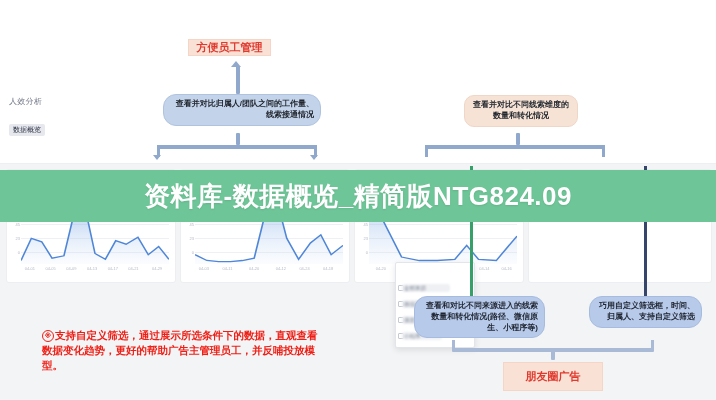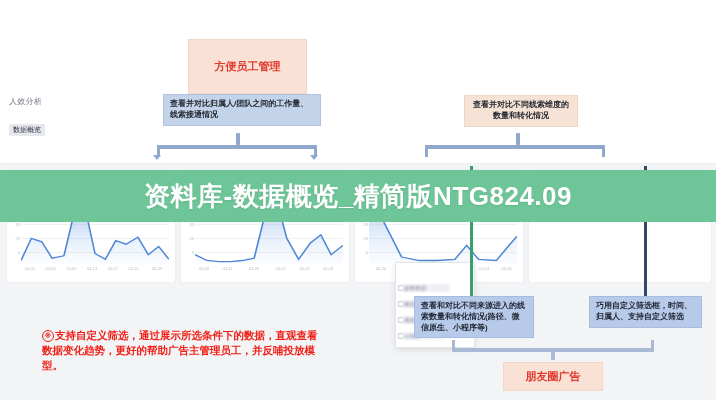--- a/index.html
+++ b/index.html
@@ -54,21 +54,21 @@
   .banner{position:absolute;left:0;top:170px;width:716px;height:52px;background:#6ec698;}
   .banner .btext{position:absolute;left:50%;top:50%;transform:translate(-50%,-50%);
     color:#ffffff;font-size:26px;font-weight:bold;white-space:nowrap;letter-spacing:.5px;
     text-shadow:0 1px 2px rgba(0,0,0,.10);}
   .callout{position:absolute;box-sizing:border-box;padding:4px 6px;
     font-size:8px;line-height:1.35;font-weight:bold;text-align:center;}
   .callout.blue{background:#c3d3ea;color:#22272f;border:1px solid #b0c3de;}
   .callout.blue2{background:#b8caea;color:#1e2430;border:1px solid #a6bbdf;}
   .callout.peach{background:#fae1d5;color:#e03a2f;border:1px solid #f5d5c6;}
   .callout.peachdark{background:#f7e3d6;color:#23282f;border:1px solid #efd6c6;}
-  .callout.left{text-align:left;}
+  .callout.left{text-align:right;border-radius:13px;}
   .barline{position:absolute;background:#8fa8cc;height:4px;border-radius:1px;}
   .vstem{position:absolute;background:#8fa8cc;width:4px;border-radius:1px;}
   .tick{position:absolute;width:3px;background:#8fa8cc;}
   .arrowup{position:absolute;width:0;height:0;border-left:5px solid transparent;border-right:5px solid transparent;border-bottom:6px solid #8fa8cc;}
   .arrowdown{position:absolute;width:0;height:0;border-left:4px solid transparent;border-right:4px solid transparent;border-top:5px solid #8fa8cc;}
   .greenstem{position:absolute;background:#37a06a;width:3px;}
   .navy{position:absolute;background:#36466b;width:3px;}
 
   .rednote{position:absolute;left:42px;top:328px;width:280px;color:#f01e14;font-weight:bold;
     font-size:10.5px;line-height:1.45;text-align:left;}
@@ -277,27 +277,27 @@
 
   <div class="barline" style="left:452px;top:348px;width:202px;background:#a9bad6;"></div>
   <div class="tick" style="left:452px;top:340px;height:9px;background:#a9bad6;"></div>
   <div class="tick" style="left:651px;top:340px;height:9px;background:#a9bad6;"></div>
   <div class="vstem" style="left:551px;top:348px;height:12px;background:#a9bad6;"></div>
 
   <div class="banner">
     <div class="btext">资料库-数据概览_精简版NTG824.09</div>
   </div>
 
-  <div class="callout peach" style="left:188px;top:39px;width:119px;font-size:11px;padding:19px 4px;">方便员工管理</div>
+  <div class="callout peach" style="left:188px;top:39px;width:83px;font-size:11px;padding:0 4px;">方便员工管理</div>
 
   <div class="callout blue left" style="left:163px;top:94px;width:158px;">查看并对比归属人/团队之间的工作量、线索接通情况</div>
 
-  <div class="callout peachdark" style="left:464px;top:95px;width:114px;">查看并对比不同线索维度的数量和转化情况</div>
-
-  <div class="callout blue2 left" style="left:414px;top:296px;width:120px;">查看和对比不同来源进入的线索数量和转化情况(路径、微信原生、小程序等)</div>
+  <div class="callout peachdark" style="left:464px;top:95px;width:114px;border-radius:10px;">查看并对比不同线索维度的数量和转化情况</div>
+
+  <div class="callout blue2 left" style="left:414px;top:296px;width:131px;">查看和对比不同来源进入的线索数量和转化情况(路径、微信原生、小程序等)</div>
 
   <div class="callout blue2 left" style="left:589px;top:296px;width:113px;">巧用自定义筛选框，时间、归属人、支持自定义筛选</div>
 
   <div class="callout peach" style="left:503px;top:362px;width:100px;font-size:11px;padding:6px 4px;">朋友圈广告</div>
 
   <div class="rednote">
     <span class="circ">※</span><span>支持自定义筛选，通过展示所选条件下的数据，直观查看数据变化趋势，更好的帮助广告主管理员工，并反哺投放模型。</span>
   </div>
 
 </div>

